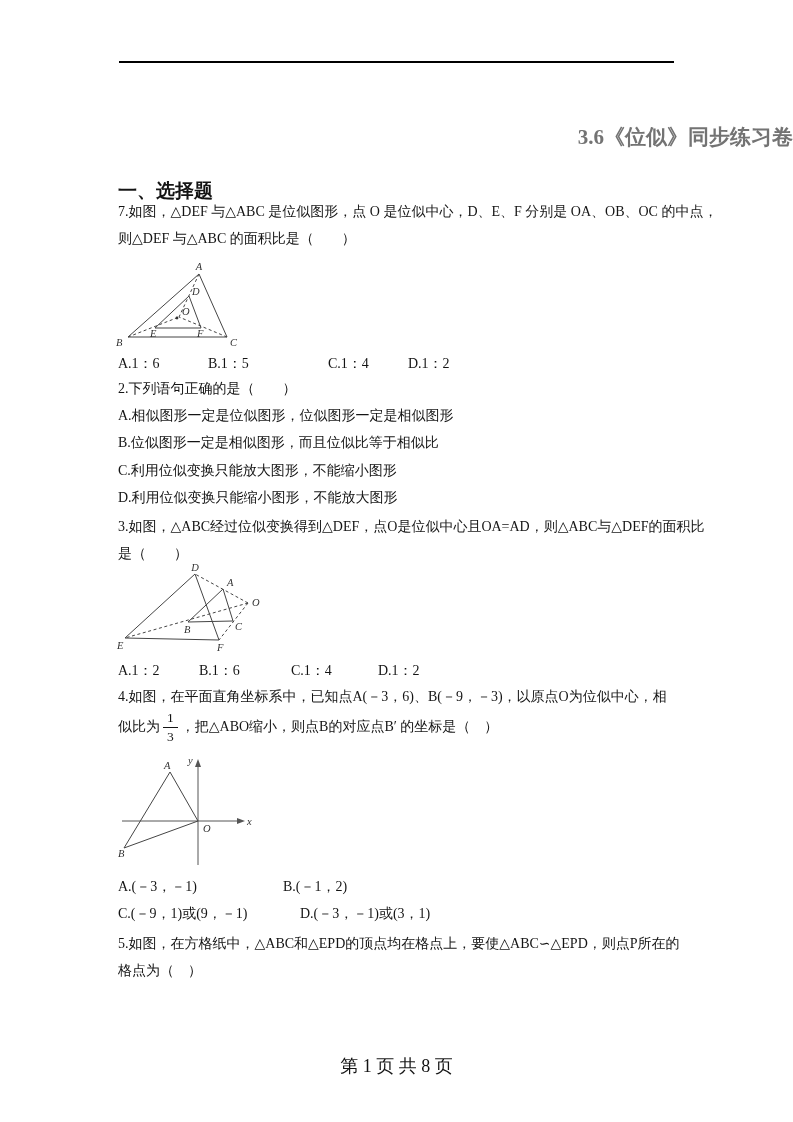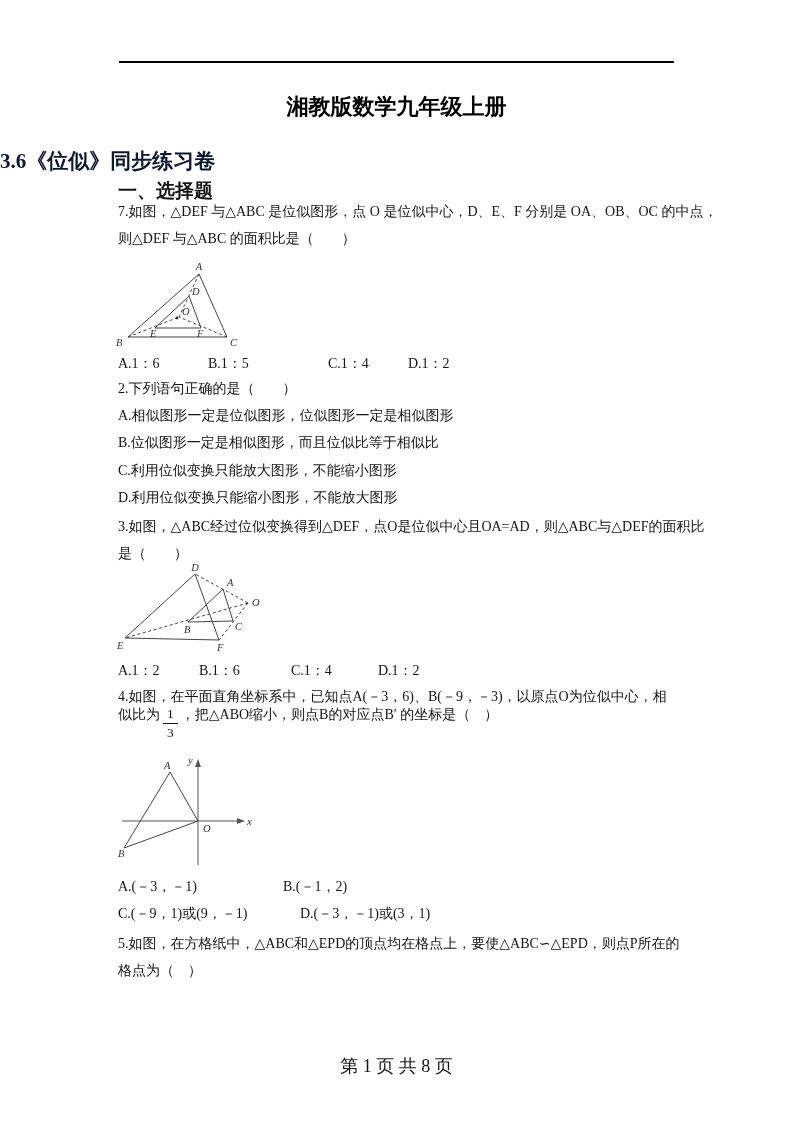--- a/index.html
+++ b/index.html
@@ -4,48 +4,47 @@
 <style>
   html,body { margin:0; padding:0; background:#ffffff; }
   .page {
     position:relative; width:793px; height:1122px; background:#ffffff;
     font-family:"Liberation Serif","DejaVu Serif",serif; color:#141414;
     overflow:hidden;
   }
   .rule { position:absolute; left:119px; top:61px; width:555px; height:2px; background:#000; }
   .title { position:absolute; left:0; right:0; top:92px; text-align:center;
            font-size:22px; font-weight:bold; color:#000; white-space:pre; }
-  .subtitle { position:absolute; left:0; right:0; top:147px; text-align:left;
-              font-size:21px; font-weight:bold; color:#0f172a; white-space:pre; }
+  .subtitle { position:absolute; left:0; right:0; top:123px; text-align:right;
+              font-size:21px; font-weight:bold; color:#737373; white-space:pre; }
   .section { position:absolute; left:118px; top:178px; font-size:19px; font-weight:bold; white-space:pre; }
   .line { position:absolute; left:118px; font-size:14px; line-height:19px; white-space:pre; }
   .opt  { position:absolute; font-size:14px; line-height:19px; white-space:pre; }
   .frow { position:absolute; left:118px; top:706px; height:42px; display:flex;
-          align-items:flex-start; font-size:14px; white-space:pre; }
+          align-items:center; font-size:14px; white-space:pre; }
   .frac { display:inline-block; text-align:center; font-size:13.5px; line-height:1.15; margin:0 3px; }
   .frac .num { display:block; border-bottom:1.5px solid #141414; padding:0 4px 1px; }
   .frac .den { display:block; padding-top:1px; }
   .footer { position:absolute; left:0; right:0; top:1054px; text-align:center;
             font-size:18px; white-space:pre; }
   .fig { position:absolute; }
   .fig .stroke { stroke:#454545; fill:none; stroke-width:1; stroke-linejoin:round; }
   .fig .dashed { stroke-dasharray:3 2.6; }
   .fig text { font-family:"Liberation Serif","DejaVu Serif",serif; font-style:italic;
               font-size:10.5px; fill:#333; }
   .fig .axis { stroke:#555; fill:none; stroke-width:1; }
   .fig .ah { fill:#555; stroke:none; }
   .fig .dot { fill:#333; stroke:none; }
 </style>
 </head>
 <body>
 
 <div class="page">
 
   <div class="rule"></div>
-  <div class="title">湘教版数学九年级上册</div>
   <div class="subtitle">3.6《位似》同步练习卷</div>
   <div class="section">一、选择题</div>
 
   <div class="line" style="top:202px">7.如图，△DEF 与△ABC 是位似图形，点 O 是位似中心，D、E、F 分别是 OA、OB、OC 的中点，</div>
   <div class="line" style="top:229px">则△DEF 与△ABC 的面积比是（　　）</div>
 
   <svg class="fig" style="left:115px; top:258px;" width="135" height="90" viewBox="0 0 135 90">
     <polygon class="stroke" points="84,16 13,79 112,79"></polygon>
     <polygon class="stroke" points="74,38 40,70 86,70"></polygon>
     <line class="stroke dashed" x1="84" y1="16" x2="64" y2="59"></line>

